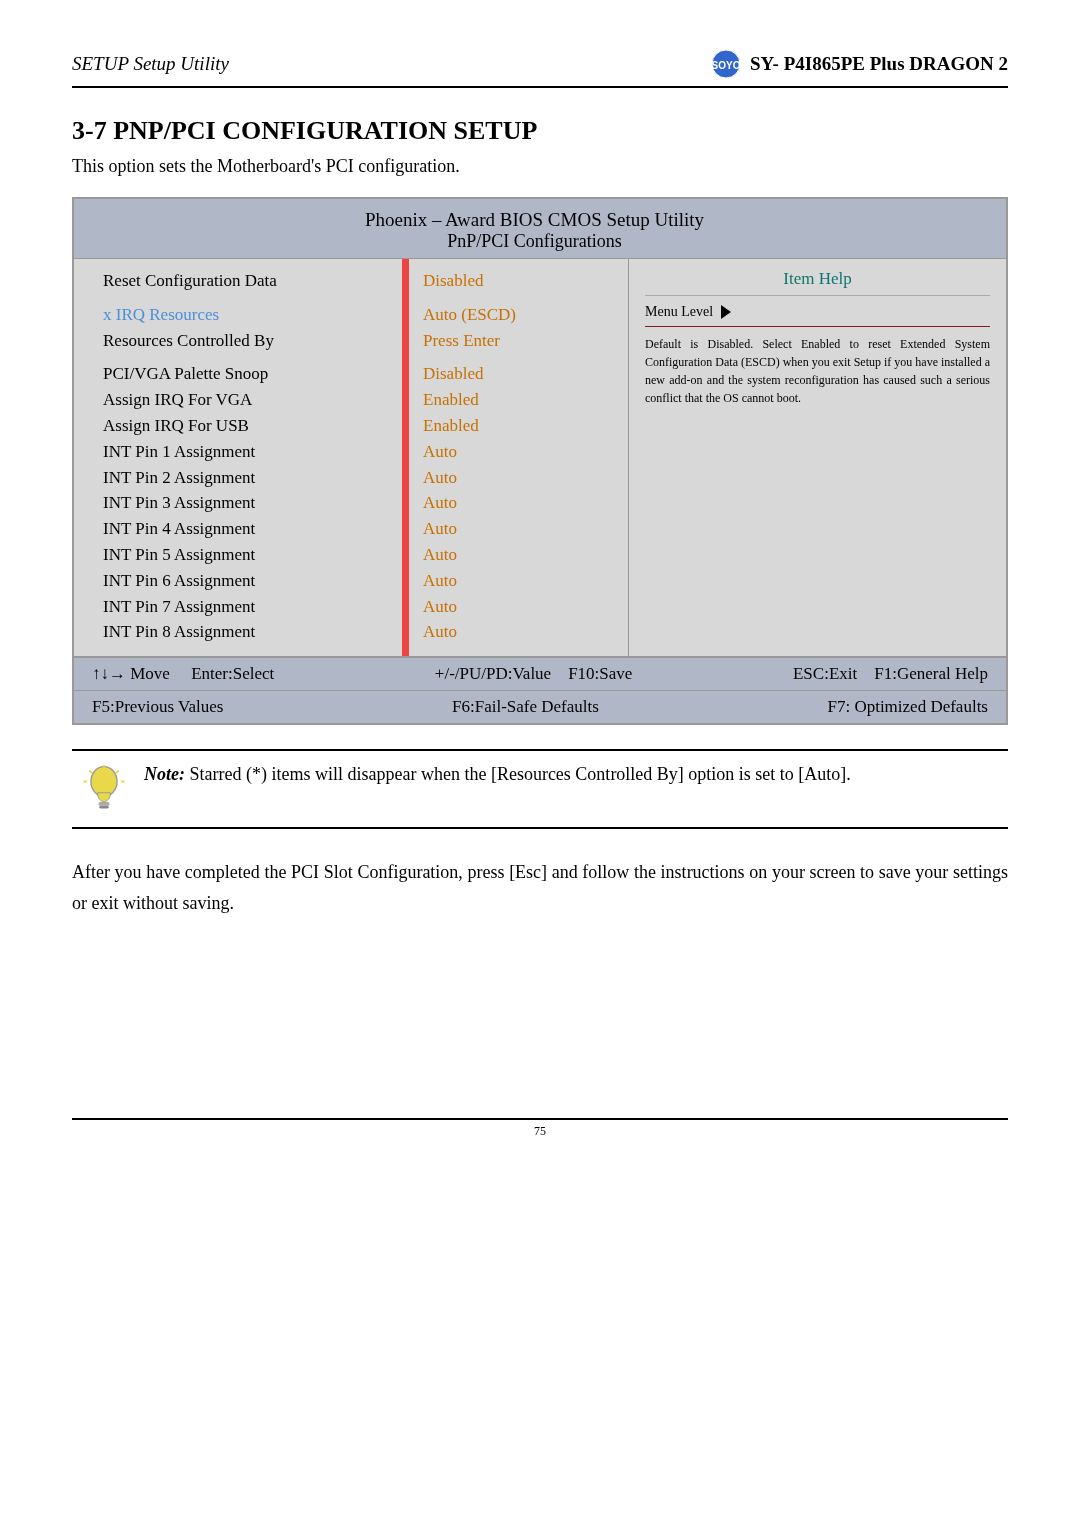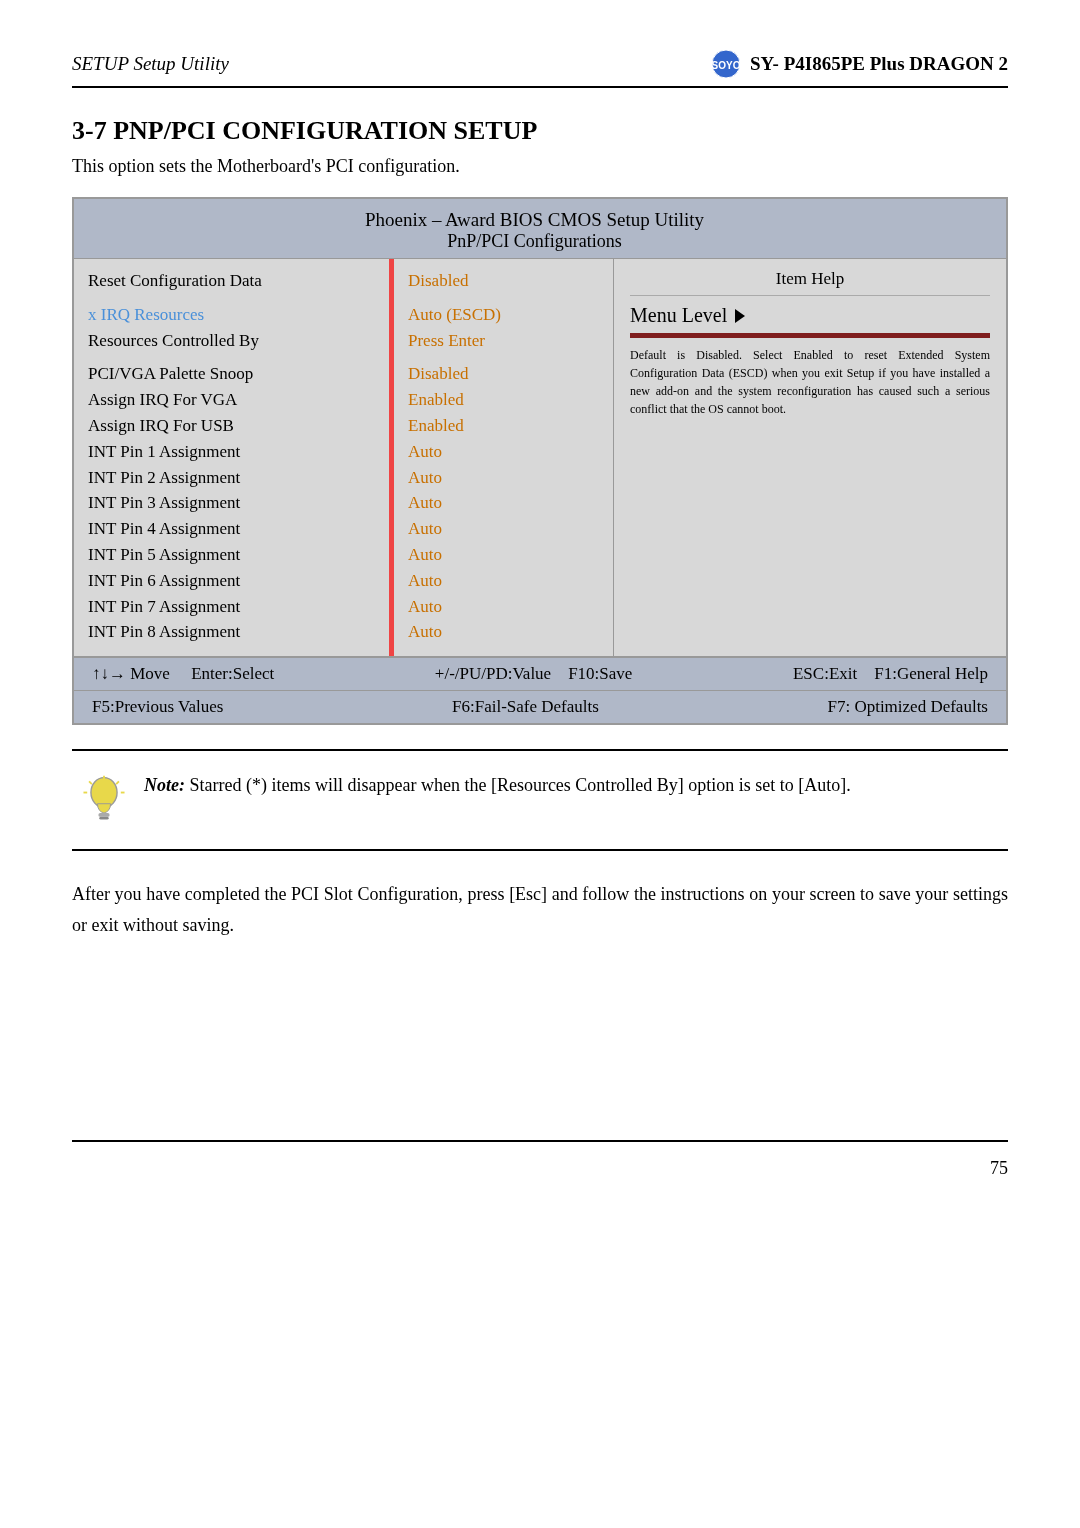--- a/index.html
+++ b/index.html
@@ -69,21 +69,22 @@
     .bios-title-sub {
       font-size: 18px;
     }
     .bios-body {
       display: flex;
       flex-direction: row;
     }
     .bios-left {
       flex: 0 0 320px;
       padding: 10px 14px;
-      border-right: 5px solid #ef4444;
+      border-right: 7px solid #ef4444;
+      margin-left: 15px;
     }
     .bios-center {
       flex: 0 0 220px;
       padding: 10px 14px;
       border-right: 1px solid #999;
     }
     .bios-right {
       flex: 1;
       padding: 10px 16px;
     }
@@ -97,30 +98,30 @@
       line-height: 1.4;
     }
     .left-row.highlight {
       color: #4a90d9;
     }
 
     
     .item-help-title {
       text-align: center;
       font-size: 17px;
-      color: #000000;
+      color: #0f766e;
       border-bottom: 1px solid #aaa;
       padding-bottom: 6px;
       margin-bottom: 8px;
     }
     .menu-level-row {
       display: flex;
       align-items: center;
-      font-size: 20px;
-      border-bottom: 5px solid #7f1d1d;
+      font-size: 14px;
+      border-bottom: 1px solid #7f1d1d;
       padding-bottom: 6px;
       margin-bottom: 8px;
       gap: 8px;
     }
     .arrow-right {
       display: inline-block;
       width: 0; height: 0;
       border-top: 7px solid transparent;
       border-bottom: 7px solid transparent;
       border-left: 10px solid #000;
@@ -151,21 +152,21 @@
       padding: 6px 18px;
       font-size: 17px;
     }
 
     
     .note-box {
       display: flex;
       align-items: flex-start;
       border-top: 2px solid #000;
       border-bottom: 2px solid #000;
-      padding: 21px 8px;
+      padding: 10px 8px;
       margin-bottom: 28px;
       gap: 16px;
     }
     .lightbulb-icon {
       flex-shrink: 0;
       width: 48px;
       height: 56px;
     }
     .note-text {
       font-size: 18px;
@@ -177,23 +178,23 @@
     .after-para {
       font-size: 18px;
       line-height: 1.7;
       text-align: justify;
       margin-bottom: 40px;
     }
 
     
     .footer {
       border-top: 2px solid #000;
-      text-align: right;
-      padding-top: 16px;
-      font-size: 18px;
+      text-align: center;
+      padding-top: 4px;
+      font-size: 12px;
       margin-top: auto;
     }
     .page-bottom {
       position: relative;
       margin-top: 200px;
     }
 
     
     .center-val { margin-bottom: 2px; font-size: 17px; line-height: 1.4; }
   </style>

